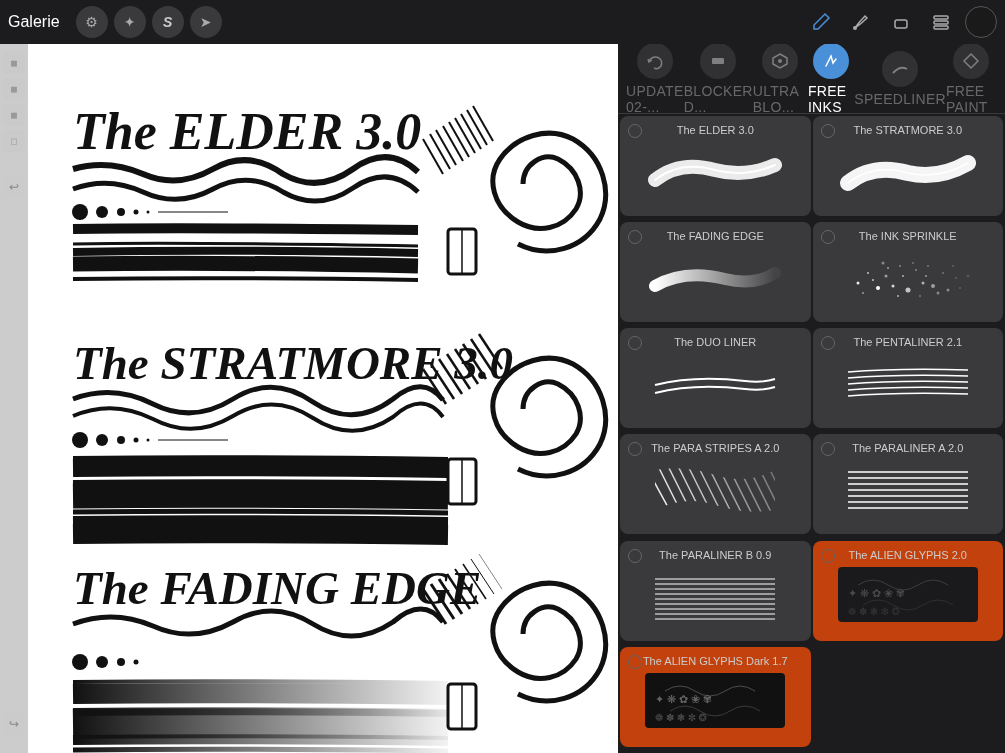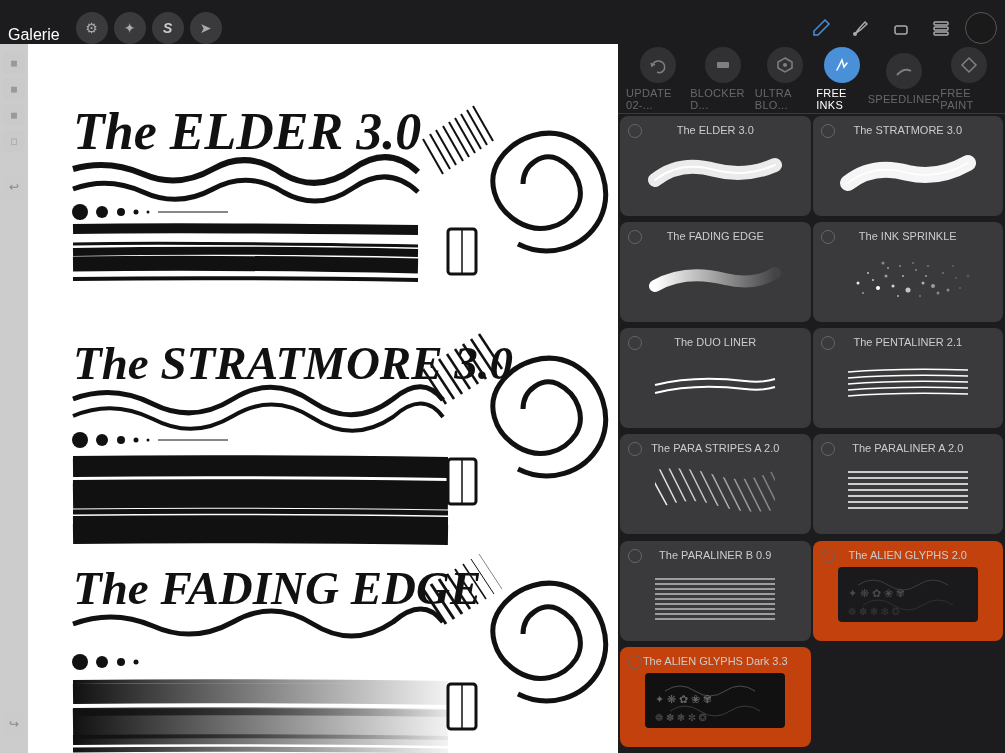--- a/index.html
+++ b/index.html
@@ -22,21 +22,21 @@
       overflow: hidden;
     }
 
     
     #toolbar {
       position: absolute;
       top: 0; left: 0; right: 0;
       height: 44px;
       background: #1c1c1e;
       display: flex;
-      align-items: flex-end;
+      align-items: center;
       padding: 0 8px;
       z-index: 10;
     }
     #toolbar .app-name {
       color: #fff;
       font-size: 16px;
       font-weight: 500;
       margin-right: 16px;
     }
     #toolbar .tool-icon {
@@ -162,21 +162,21 @@
       display: flex; align-items: center; justify-content: center;
       font-size: 14px;
       color: #ccc;
     }
     .brush-tab.active .tab-icon {
       background: #4a90d9;
       color: #fff;
     }
     .brush-tab .tab-label {
       color: #888;
-      font-size: 11px;
+      font-size: 14px;
       text-transform: uppercase;
       letter-spacing: 0.3px;
     }
     .brush-tab.active .tab-label { color: #fff; }
 
     
     #brush-grid {
       flex: 1;
       overflow-y: auto;
       display: grid;
@@ -663,21 +663,21 @@
           <text x="10" y="30" font-size="11" fill="#555" font-family="serif" opacity="0.8">✦ ❋ ✿ ❀ ✾</text>
           <text x="10" y="48" font-size="10" fill="#444" font-family="serif" opacity="0.6">❁ ✽ ❃ ✼ ❂</text>
 
           <path d="M20 18 Q35 8 50 18 Q65 28 80 18 Q95 8 110 18" stroke="#555" stroke-width="1" fill="none" opacity="0.6"></path>
           <path d="M25 38 Q40 28 55 38 Q70 48 85 38 Q100 28 115 38" stroke="#444" stroke-width="1" fill="none" opacity="0.5"></path>
         </svg>
       </div>
     </div>
     <div class="brush-cell dark-preview">
       <div class="cell-select"></div>
-      <span class="cell-label">The ALIEN GLYPHS Dark 3.3</span>
+      <span class="cell-label">The ALIEN GLYPHS Dark 1.7</span>
       <div class="brush-preview">
         <svg width="140" height="55" viewBox="0 0 140 55">
 
           <rect width="140" height="55" fill="#111" rx="4"></rect>
           <text x="10" y="30" font-size="11" fill="#888" font-family="serif" opacity="0.7">✦ ❋ ✿ ❀ ✾</text>
           <text x="10" y="48" font-size="10" fill="#777" font-family="serif" opacity="0.6">❁ ✽ ❃ ✼ ❂</text>
           <path d="M20 18 Q35 8 50 18 Q65 28 80 18 Q95 8 110 18" stroke="#888" stroke-width="1" fill="none" opacity="0.5"></path>
           <path d="M25 38 Q40 28 55 38 Q70 48 85 38 Q100 28 115 38" stroke="#777" stroke-width="1" fill="none" opacity="0.4"></path>
         </svg>
       </div>

